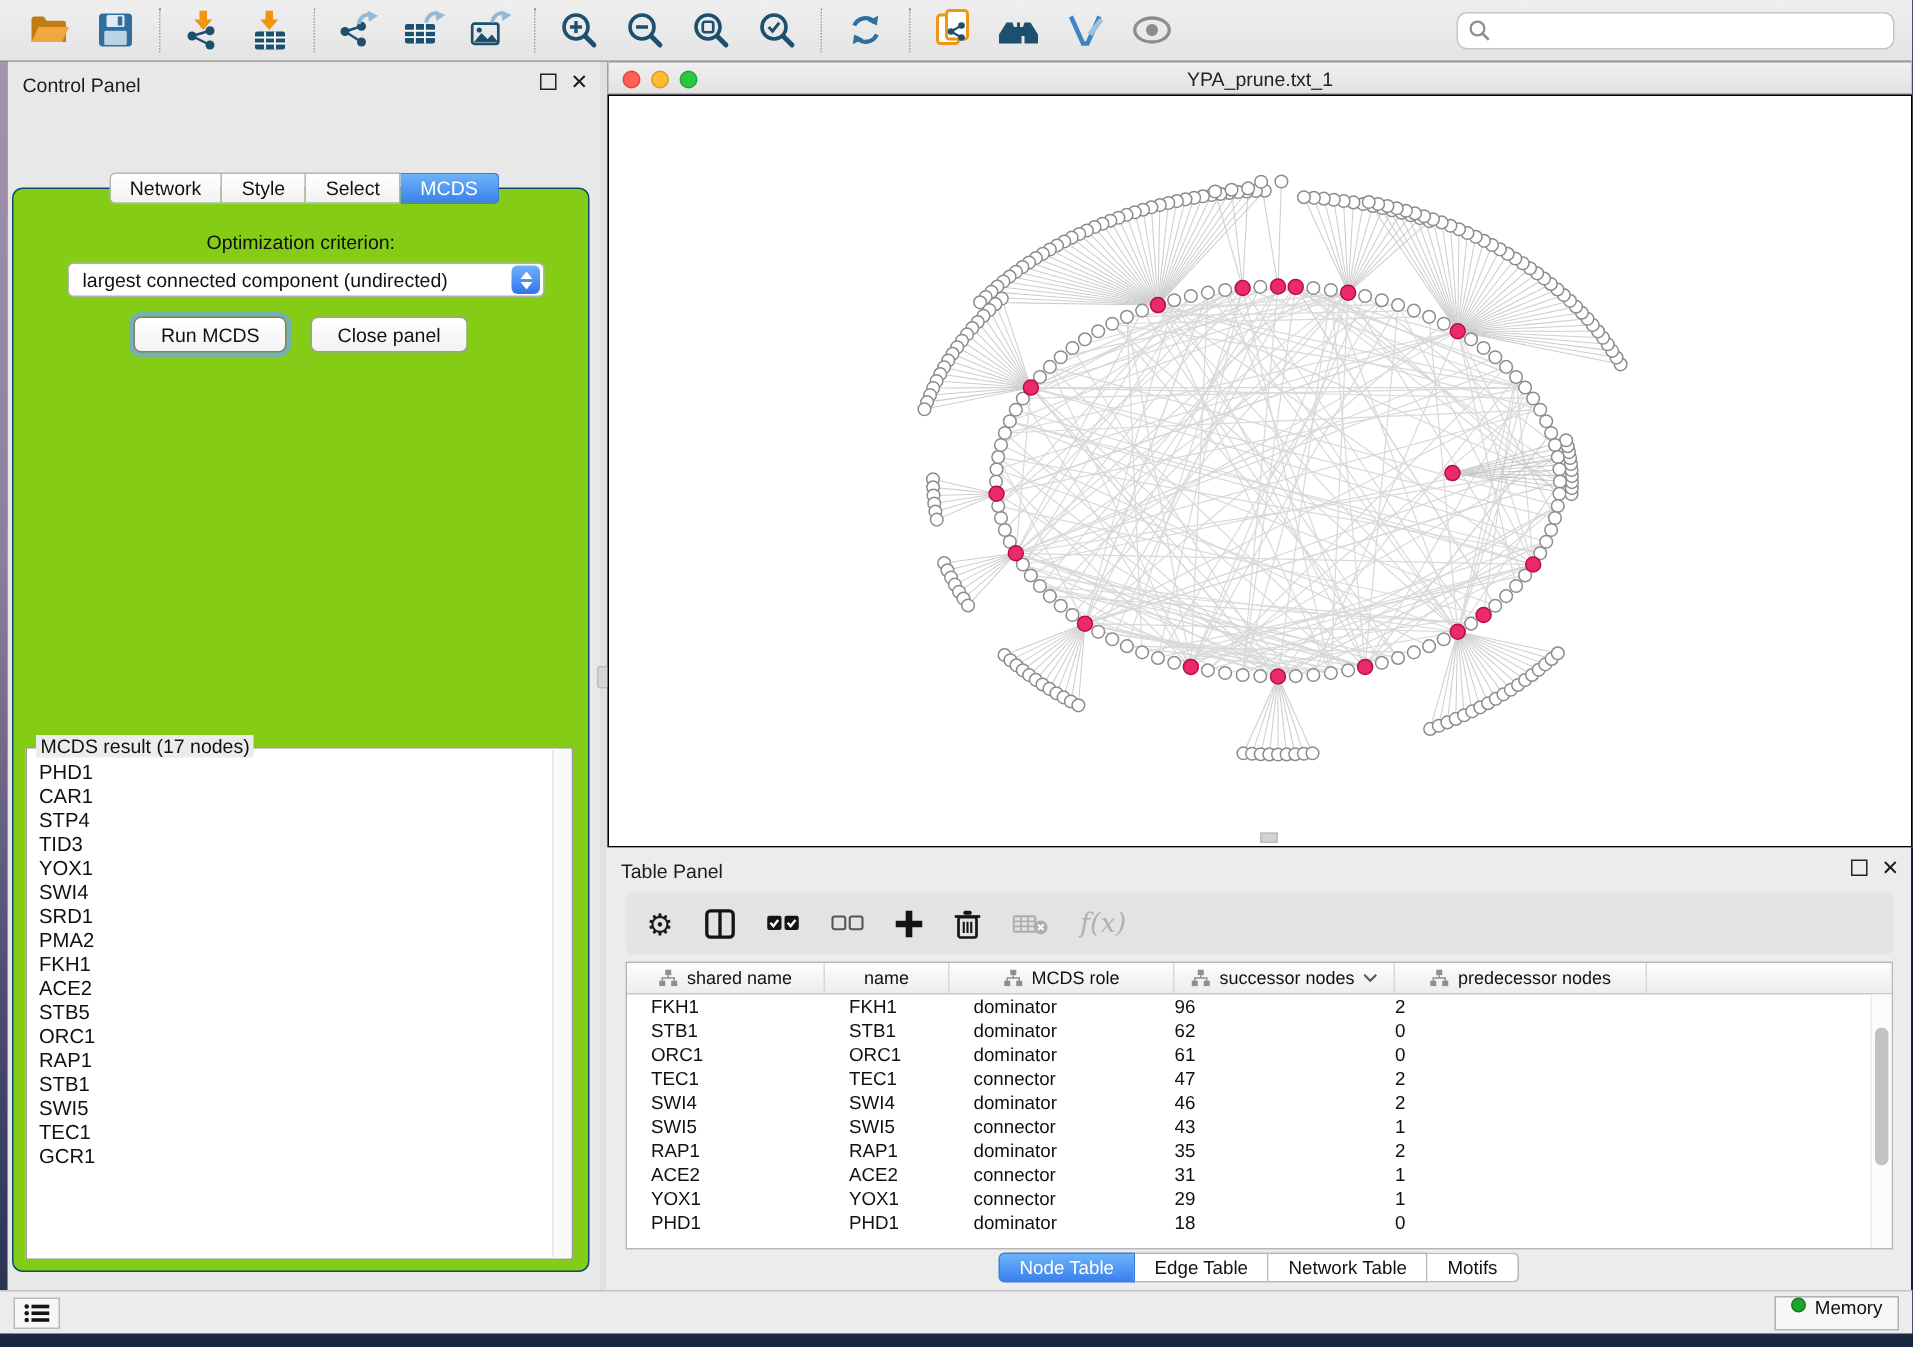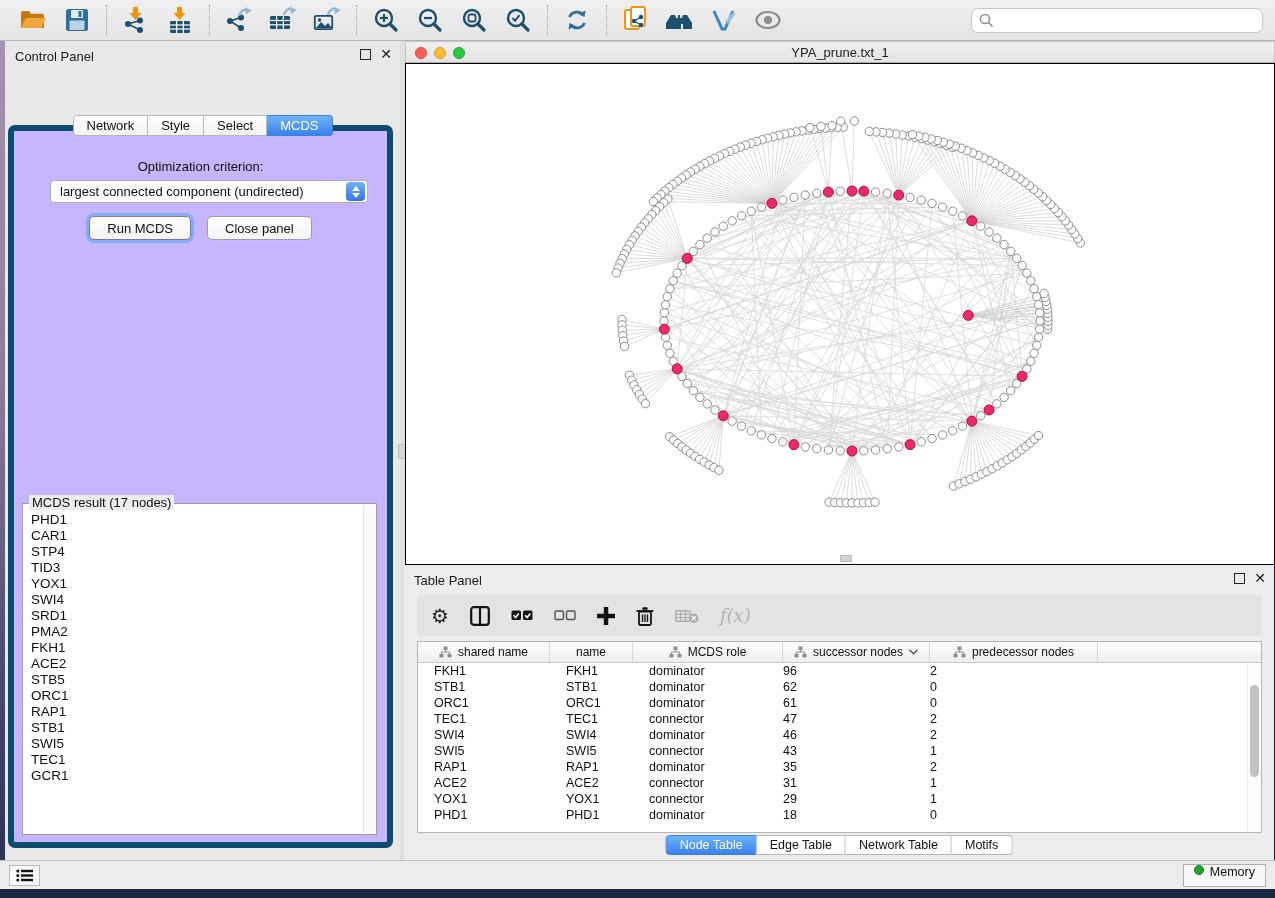--- a/index.html
+++ b/index.html
@@ -32,21 +32,21 @@
   .close-btn { font-size:14px; font-weight:bold; color:#1a1a1a; line-height:11px; }
 
   .seg-tabs { position:absolute; top:74px; left:50%; transform:translateX(-50%); display:flex; z-index:3; }
   .seg { height:21px; padding:0 13px; font-size:13px; background:linear-gradient(#ffffff,#f2f2f2);
          border:1px solid #b6b6b6; border-left-width:0; color:#111; display:flex; align-items:center; }
   .seg:first-child { border-left-width:1px; border-radius:4px 0 0 4px; }
   .seg:last-child { border-radius:0 4px 4px 0; }
   .seg.active { background:linear-gradient(#6db3f8,#3a81ee); border-color:#3c7fd8; color:#fff; }
 
   .cp-body { position:absolute; left:3px; right:7px; top:84px; bottom:12px;
-             background:#c4b5fd; border:6px solid #0c4a6e; border-radius:7px; }
+             background:#84cc16; border:1px solid #0c4a6e; border-radius:7px; }
   .opt-label { position:absolute; top:28px; width:100%; text-align:center; font-size:13px; color:#111; }
   .dropdown { position:absolute; top:49px; left:36px; width:318px; height:23px; background:#fff;
               border:1px solid #b2b2b2; border-radius:4px; display:flex; align-items:center; }
   .dropdown-text { flex:1; font-size:13px; padding-left:9px; color:#111; white-space:nowrap; }
   .dropdown-stepper { width:19px; height:19px; margin-right:2px; border-radius:4px;
                       background:linear-gradient(#6db3f8,#3374ec); display:flex; flex-direction:column;
                       align-items:center; justify-content:center; gap:2px; }
   .tri-up { width:0; height:0; border-left:4px solid transparent; border-right:4px solid transparent; border-bottom:5px solid #fff; }
   .tri-down { width:0; height:0; border-left:4px solid transparent; border-right:4px solid transparent; border-top:5px solid #fff; }
   .cp-buttons { position:absolute; top:85px; width:100%; display:flex; justify-content:center; gap:16px; }

